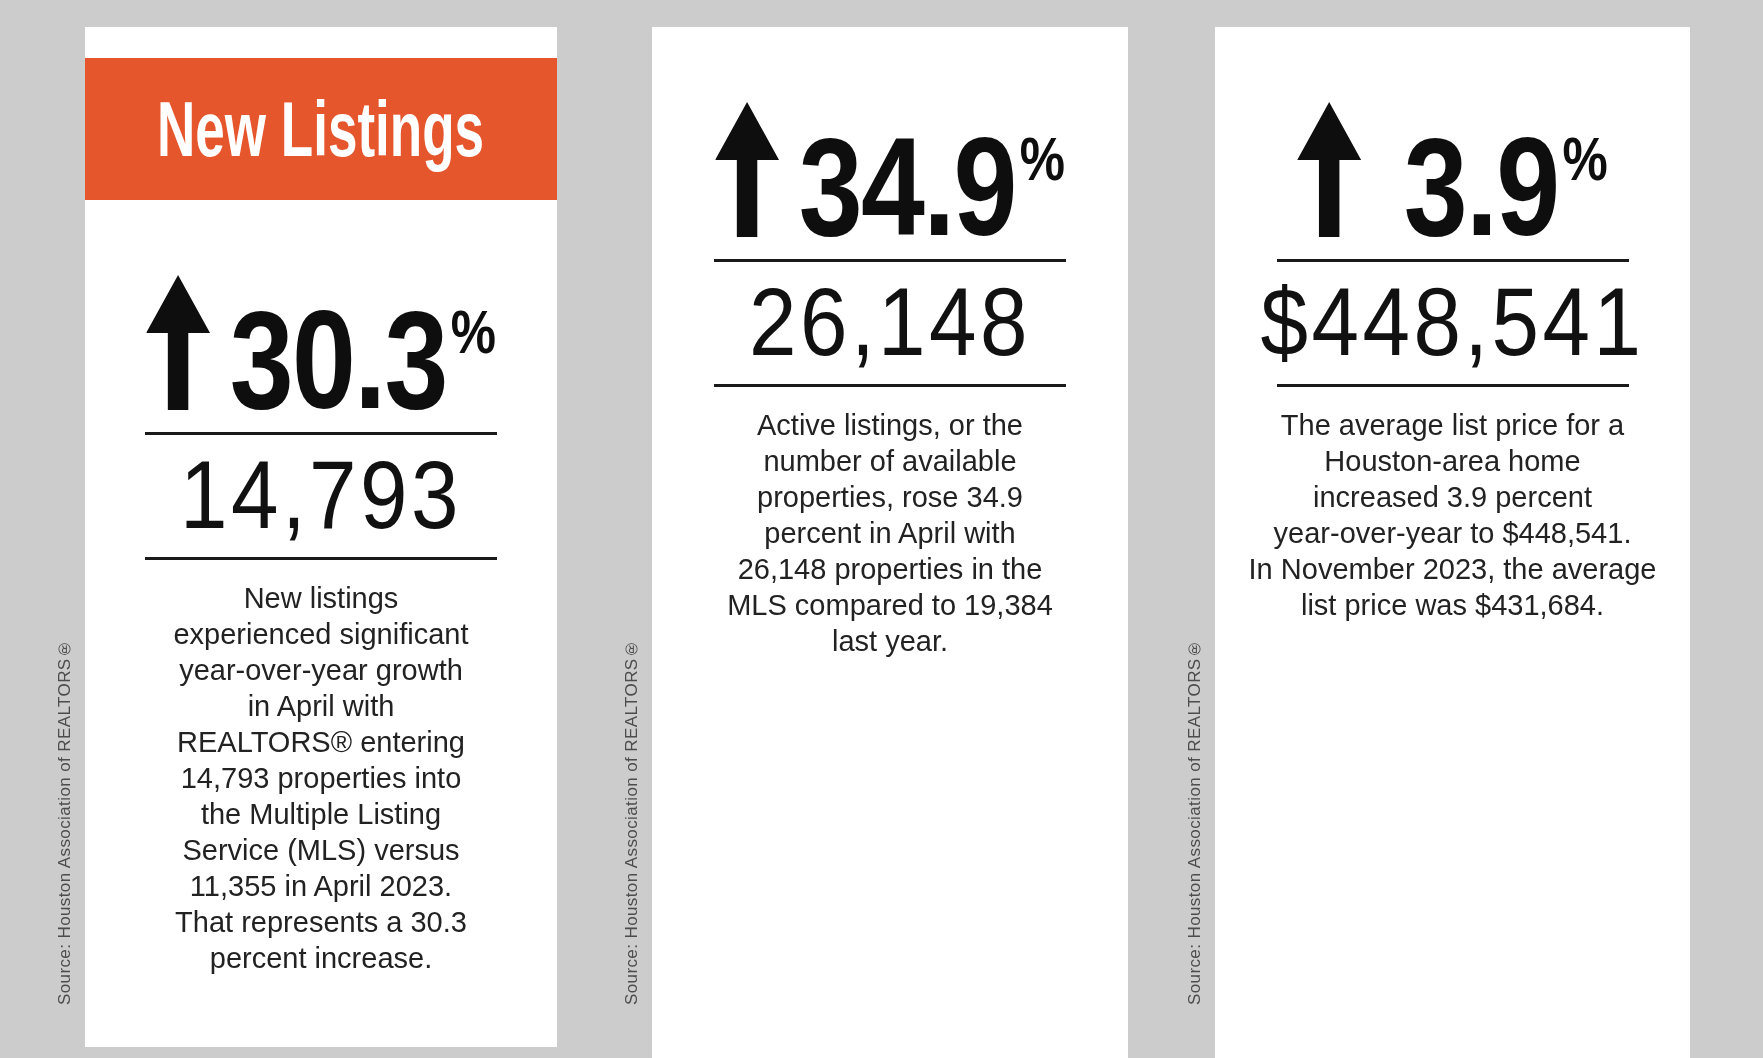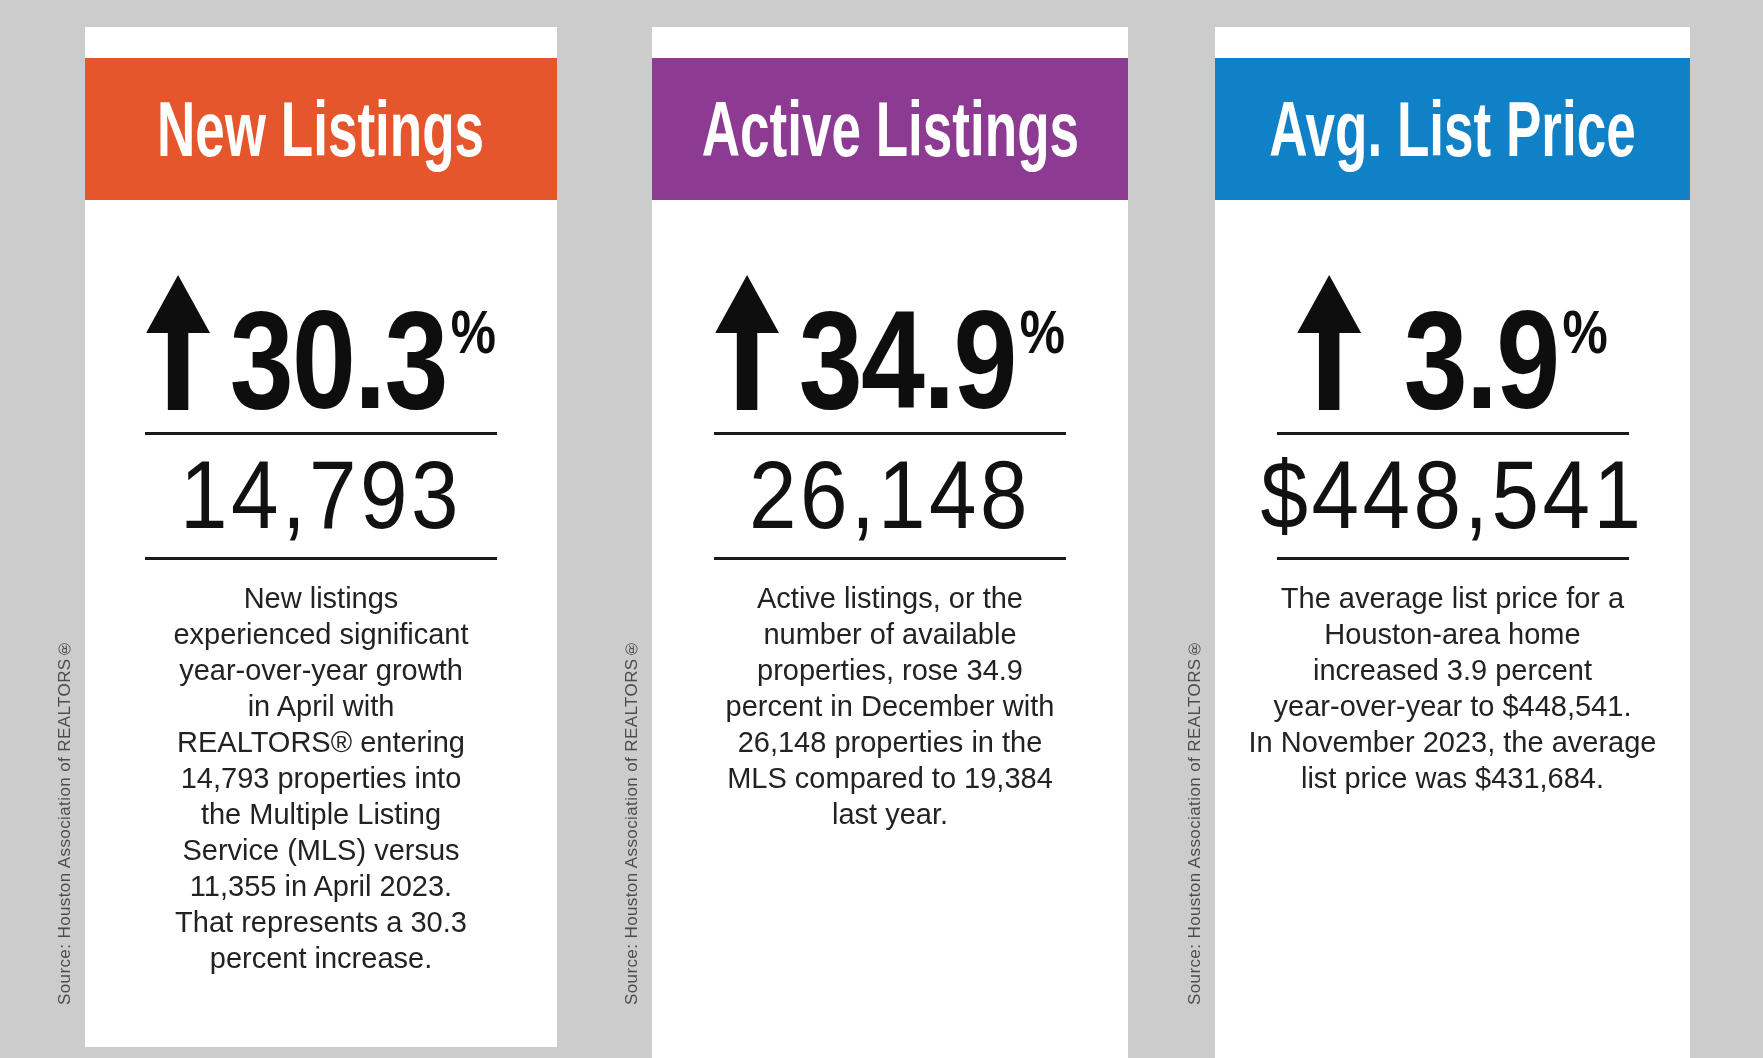--- a/index.html
+++ b/index.html
@@ -132,45 +132,39 @@
 14,793 properties into
 the Multiple Listing
 Service (MLS) versus
 11,355 in April 2023.
 That represents a 30.3
 percent increase.</p>
   </section>
 
   <section class="card card-2">
     <div class="source">Source: Houston Association of REALTORS®</div>
-    <header class="bar" style="background: rgb(140, 58, 146);">
-      <h1 class="title">Active Listings</h1>
-    </header>
     <div class="stat">
       <span class="arrow"></span>
       <span class="big">34.9</span>
       <span class="pct">%</span>
     </div>
     <div class="rule"></div>
     <div class="value">26,148</div>
     <div class="rule"></div>
     <p class="desc">Active listings, or the
 number of available
 properties, rose 34.9
-percent in December with
+percent in April with
 26,148 properties in the
 MLS compared to 19,384
 last year.</p>
   </section>
 
   <section class="card card-3">
     <div class="source">Source: Houston Association of REALTORS®</div>
-    <header class="bar" style="background: rgb(16, 129, 198);">
-      <h1 class="title">Avg. List Price</h1>
-    </header>
     <div class="stat">
       <span class="arrow"></span>
       <span class="big">3.9</span>
       <span class="pct">%</span>
     </div>
     <div class="rule"></div>
     <div class="value">$448,541</div>
     <div class="rule"></div>
     <p class="desc">The average list price for a
 Houston-area home

